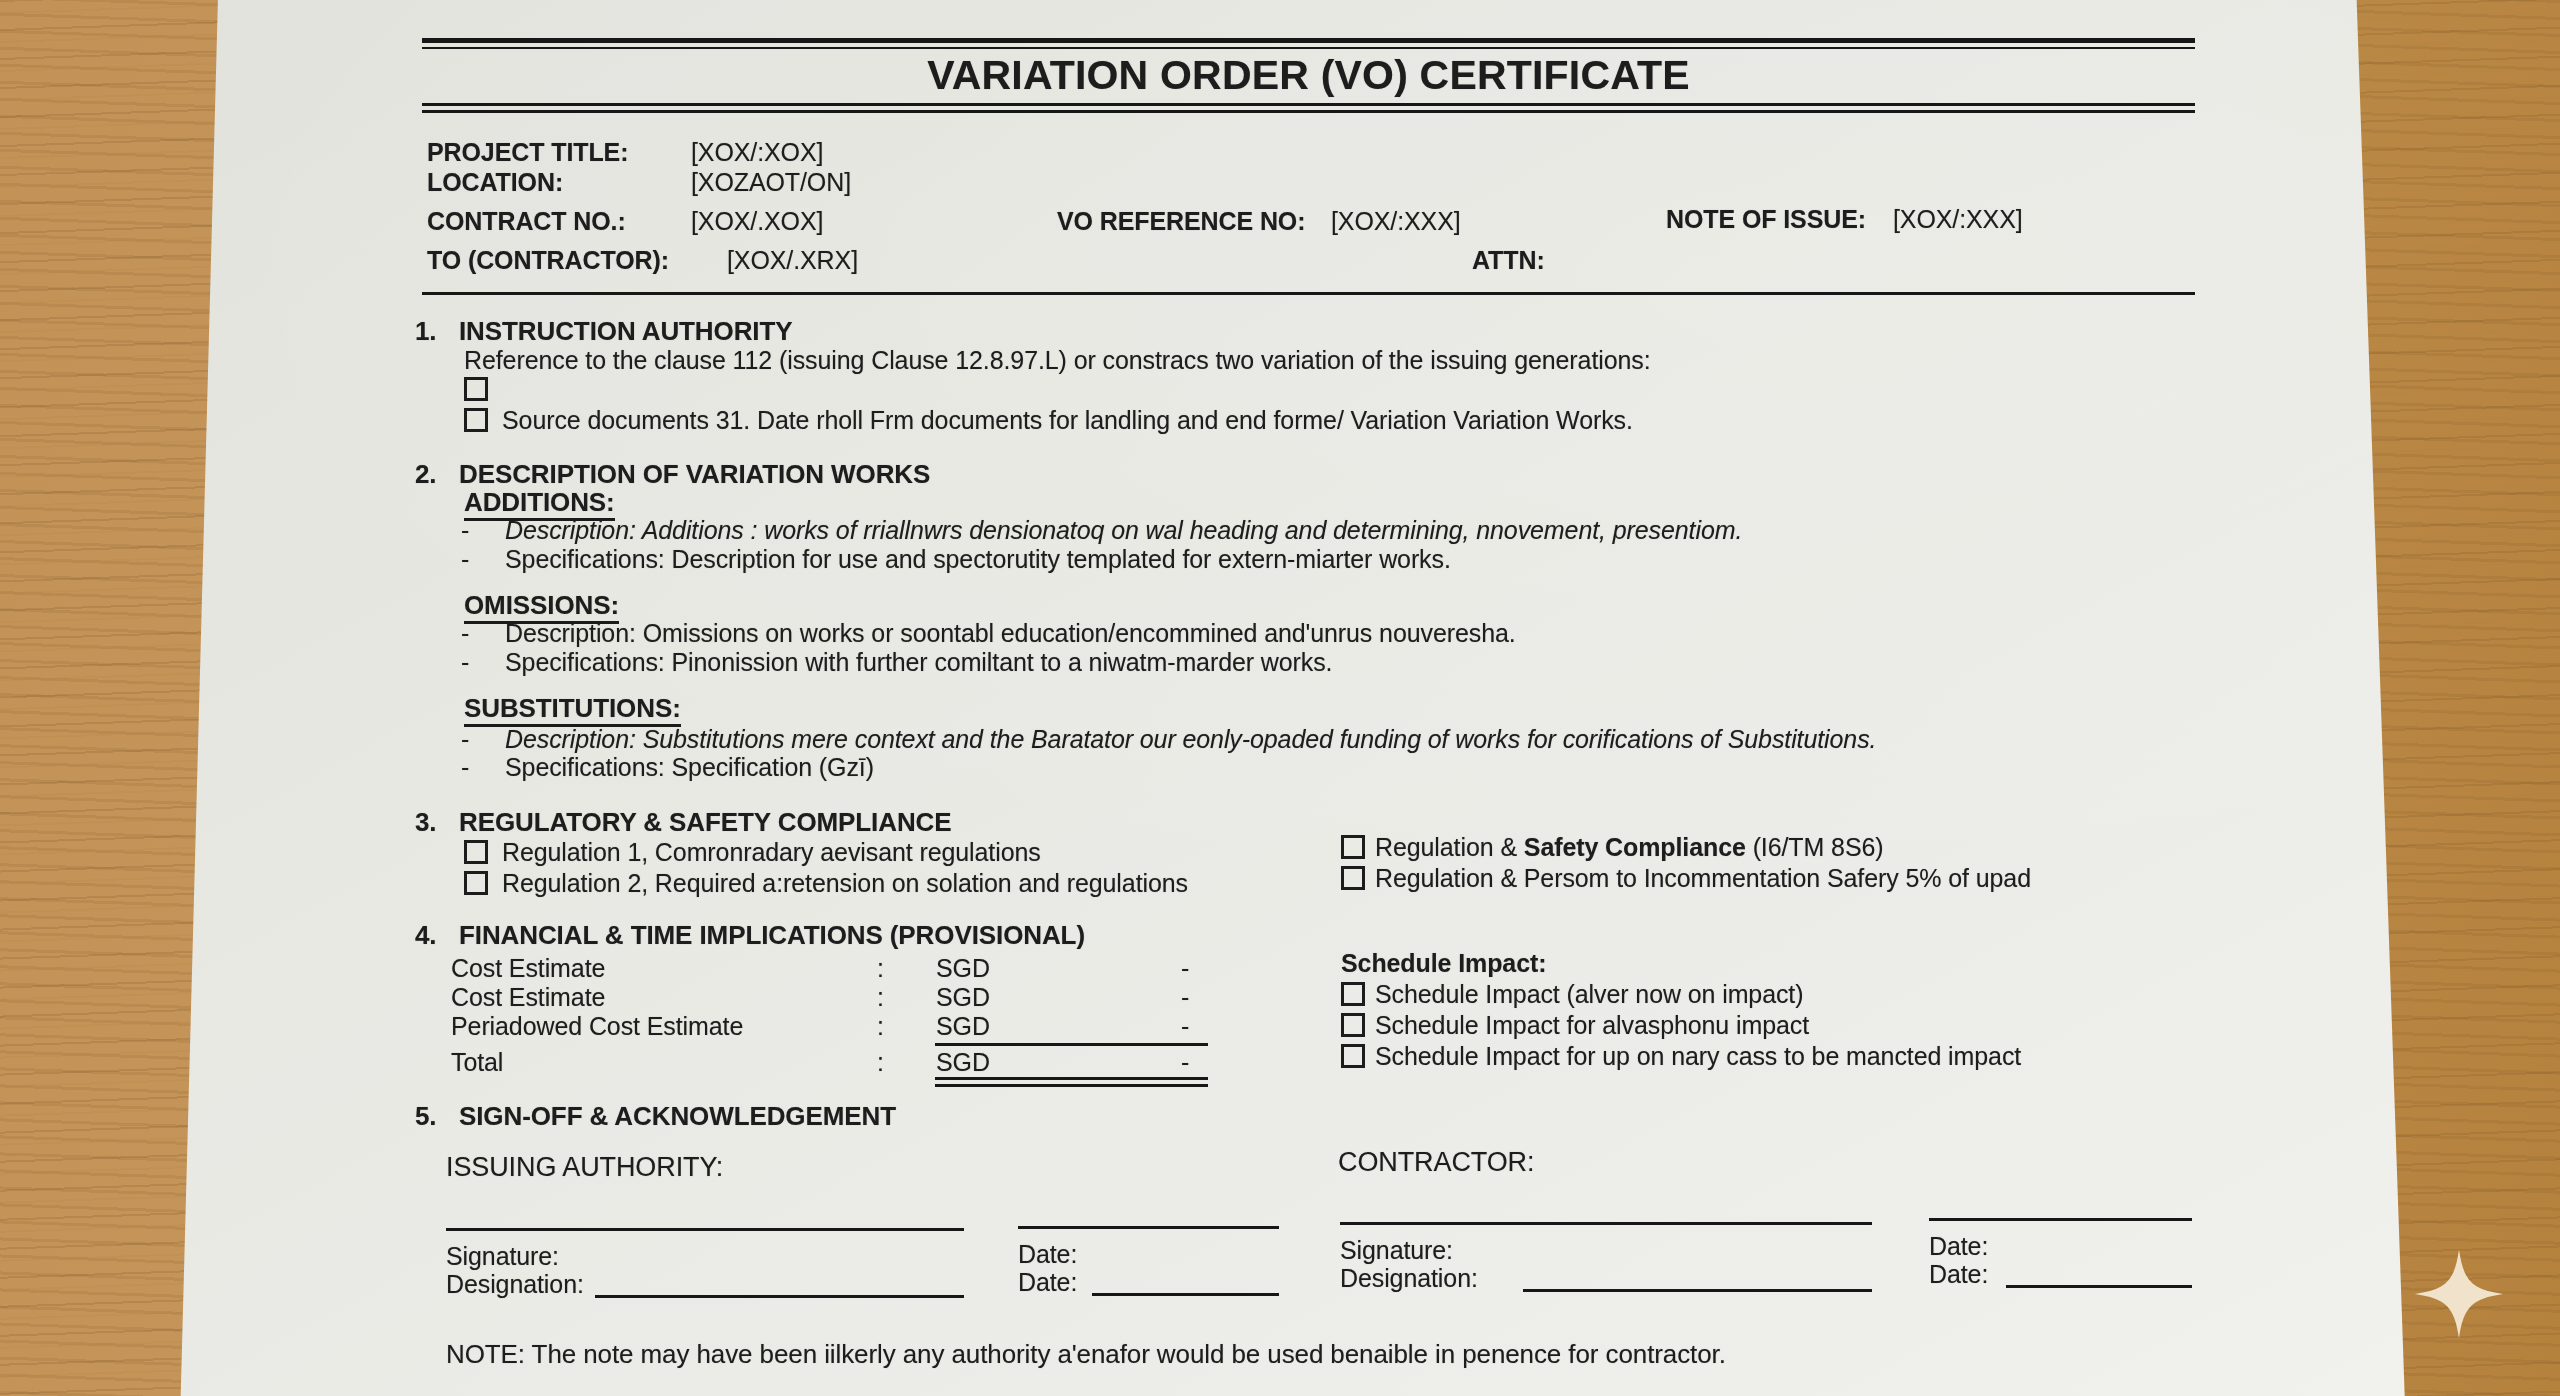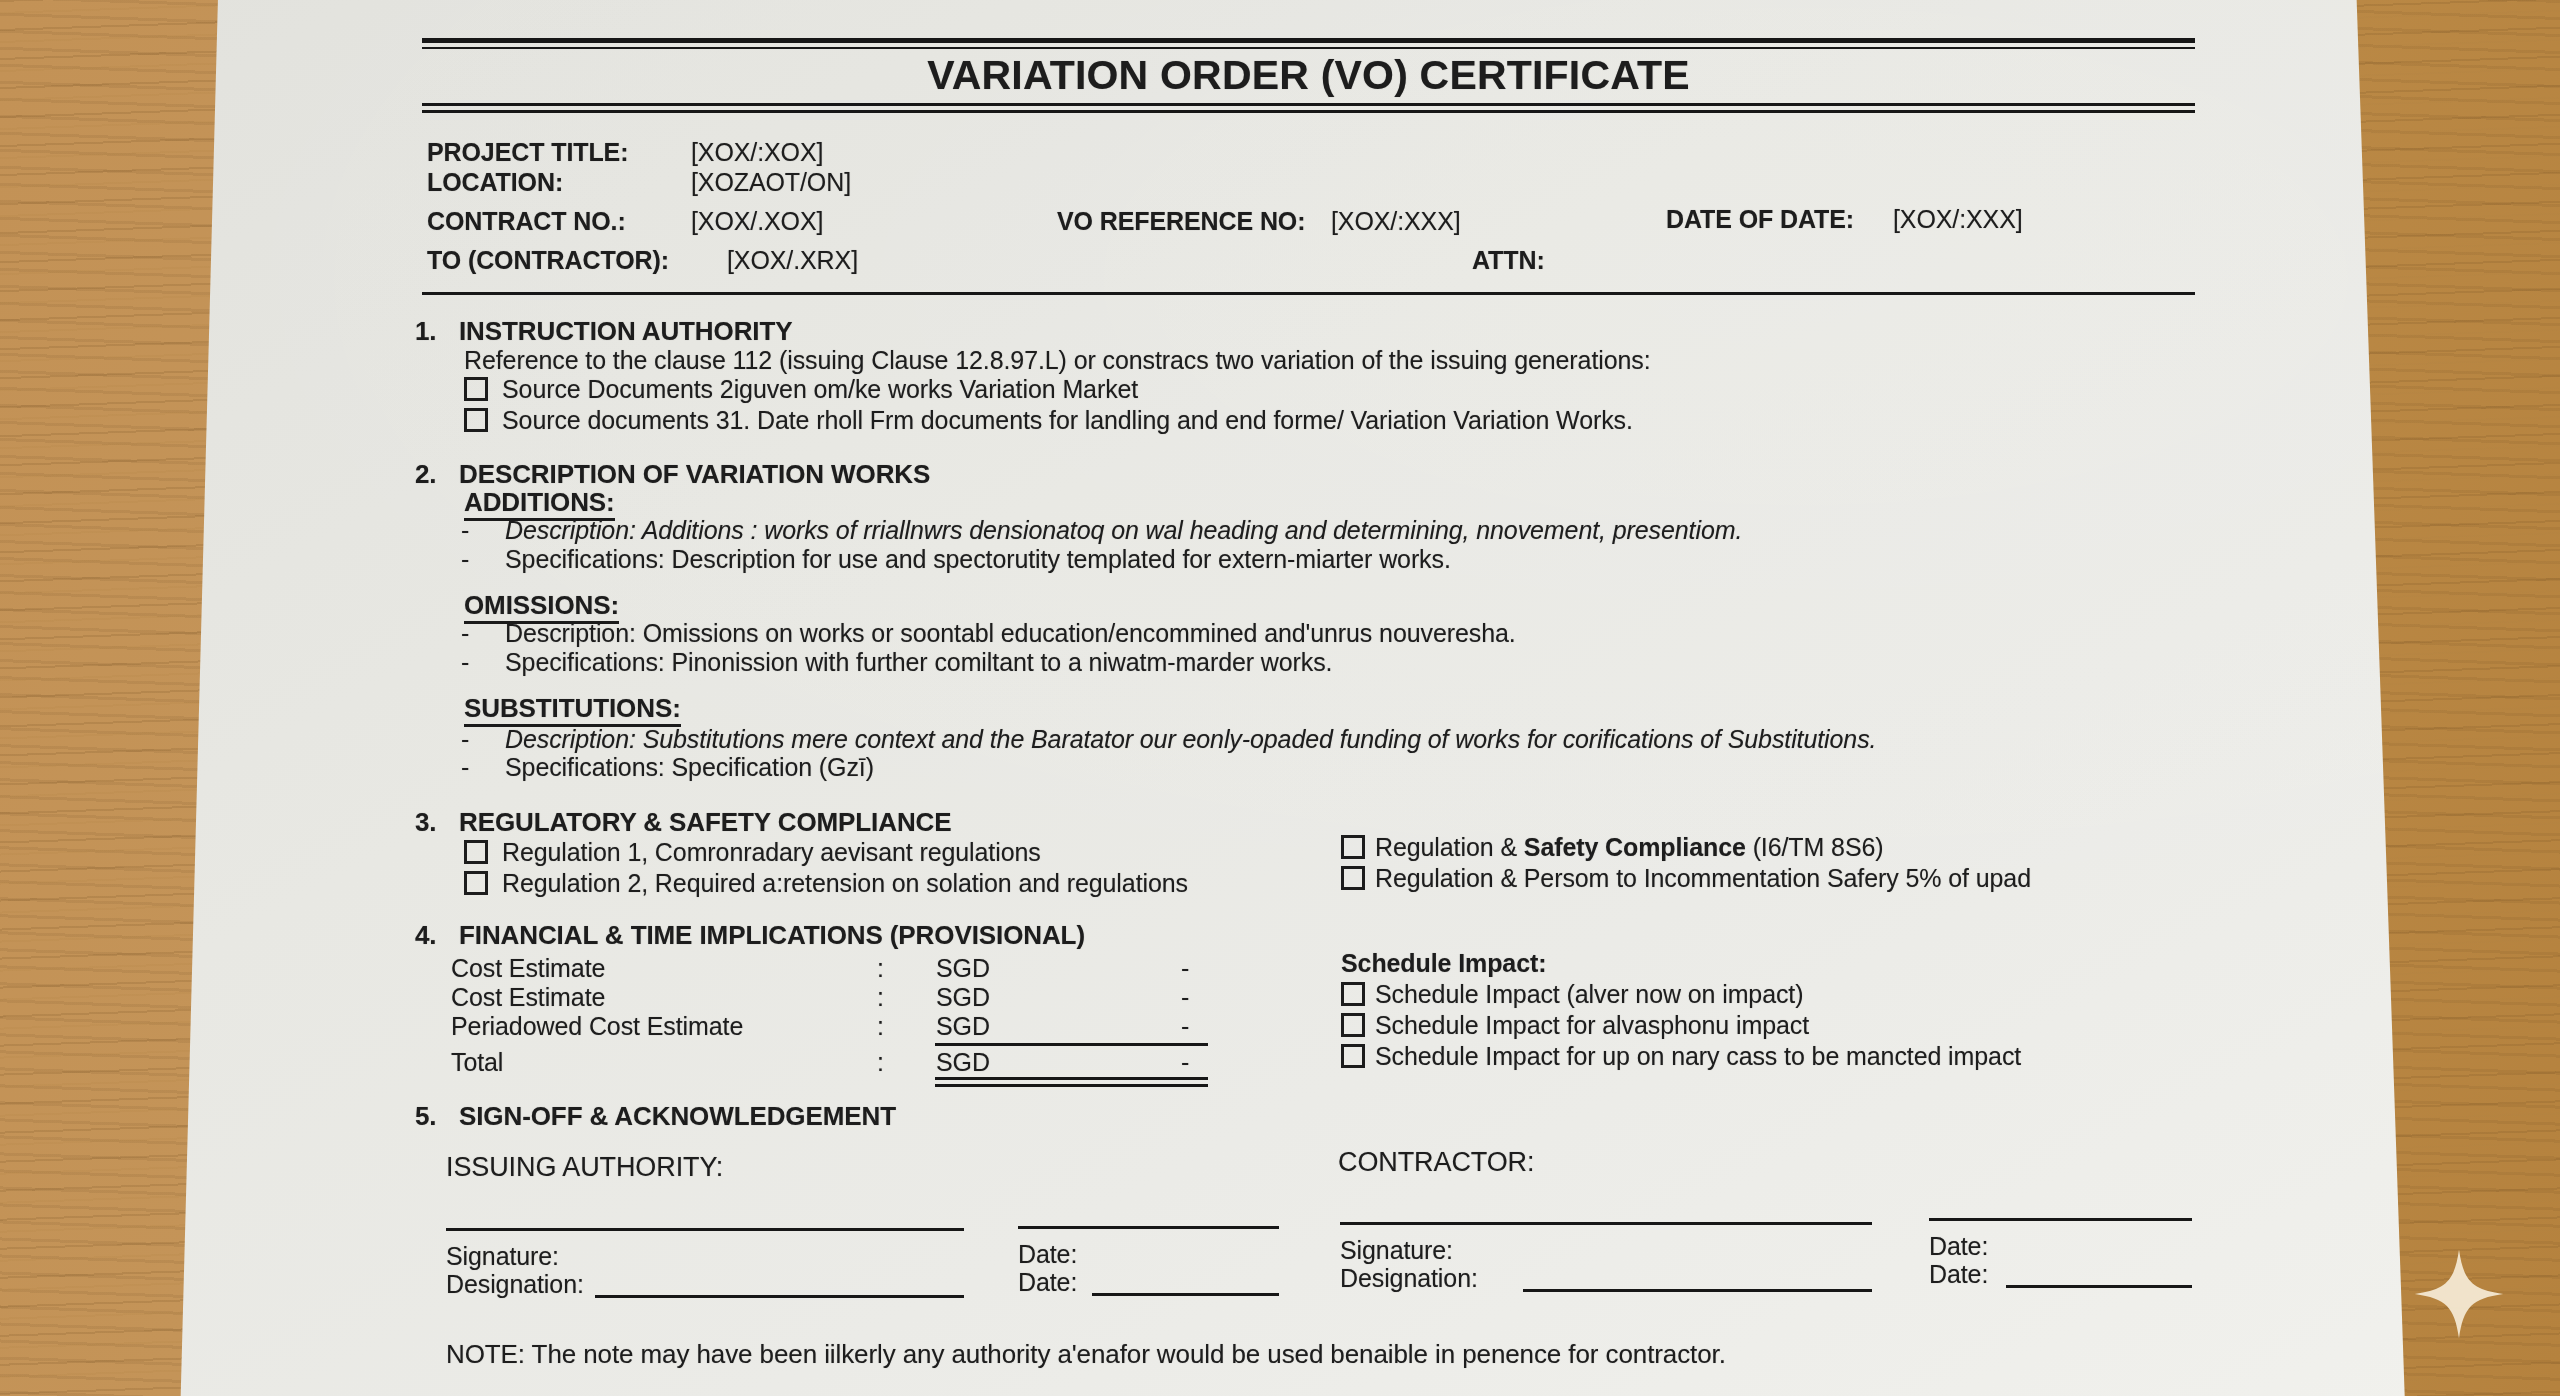--- a/index.html
+++ b/index.html
@@ -58,34 +58,33 @@
 
     <div class="t b" style="left:384px;top:138px;">PROJECT TITLE:</div>
     <div class="t" style="left:648px;top:138px;">[XOX/:XOX]</div>
     <div class="t b" style="left:384px;top:168px;">LOCATION:</div>
     <div class="t" style="left:648px;top:168px;">[XOZAOT/ON]</div>
 
     <div class="t b" style="left:384px;top:207px;">CONTRACT NO.:</div>
     <div class="t" style="left:648px;top:207px;">[XOX/.XOX]</div>
     <div class="t b" style="left:1014px;top:207px;">VO REFERENCE NO:</div>
     <div class="t" style="left:1288px;top:207px;">[XOX/:XXX]</div>
-    <div class="t b" style="left:1623px;top:205px;">DATE OF DATE:</div>
+    <div class="t b" style="left:1623px;top:205px;">NOTE OF ISSUE:</div>
     <div class="t" style="left:1850px;top:205px;">[XOX/:XXX]</div>
 
     <div class="t b" style="left:384px;top:246px;">TO (CONTRACTOR):</div>
     <div class="t" style="left:684px;top:246px;">[XOX/.XRX]</div>
     <div class="t b" style="left:1429px;top:246px;">ATTN:</div>
 
     <div class="ln" style="left:379px;top:292px;width:1773px;"></div>
 
     <div class="t h" style="left:372px;top:317px;">1.</div>
     <div class="t h" style="left:416px;top:317px;">INSTRUCTION AUTHORITY</div>
     <div class="t" style="left:421px;top:346px;">Reference to the clause 112 (issuing Clause 12.8.97.L) or constracs two variation of the issuing generations:</div>
     <span class="cb" style="left:421px;top:377px;"></span>
-    <div class="t" style="left:459px;top:375px;">Source Documents 2iguven om/ke works Variation Market</div>
     <span class="cb" style="left:421px;top:408px;"></span>
     <div class="t" style="left:459px;top:406px;">Source documents 31. Date rholl Frm documents for landling and end forme/ Variation Variation Works.</div>
 
     <div class="t h" style="left:372px;top:460px;">2.</div>
     <div class="t h" style="left:416px;top:460px;">DESCRIPTION OF VARIATION WORKS</div>
 
     <div class="t h" style="left:421px;top:488px;"><span class="usub">ADDITIONS:</span></div>
     <div class="t" style="left:418px;top:516px;">-</div>
     <div class="t" style="left:462px;top:516px;font-style:italic;">Description: Additions : works of rriallnwrs densionatoq on wal heading and determining, nnovement, presentiom.</div>
     <div class="t" style="left:418px;top:545px;">-</div>

